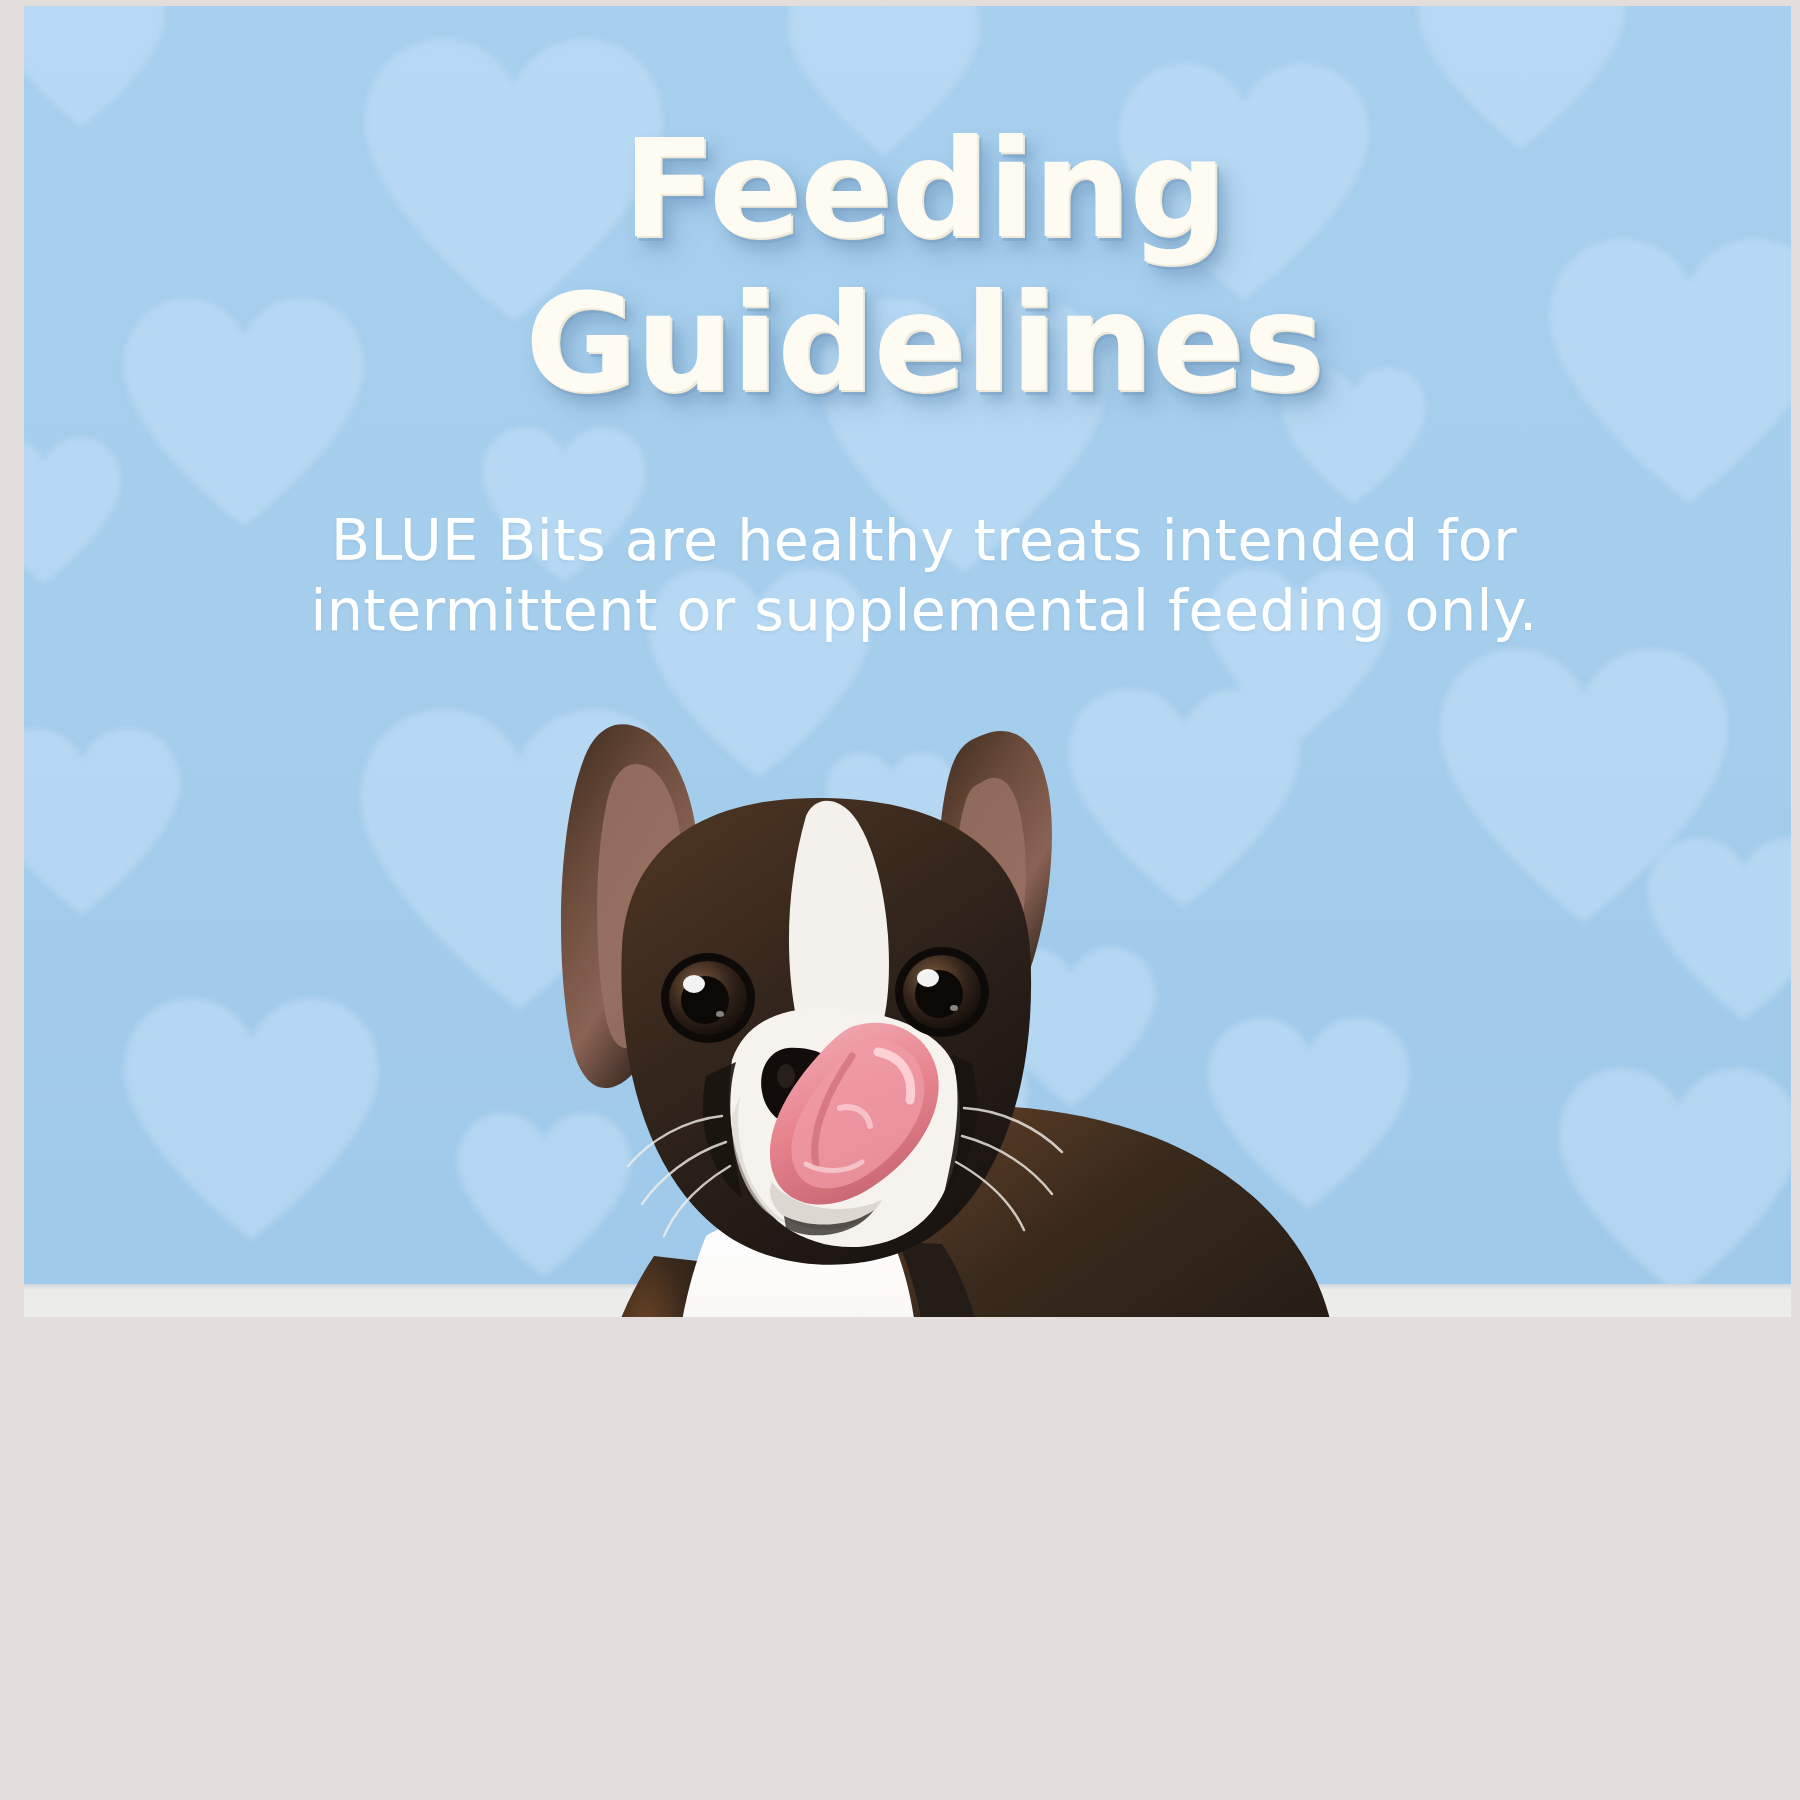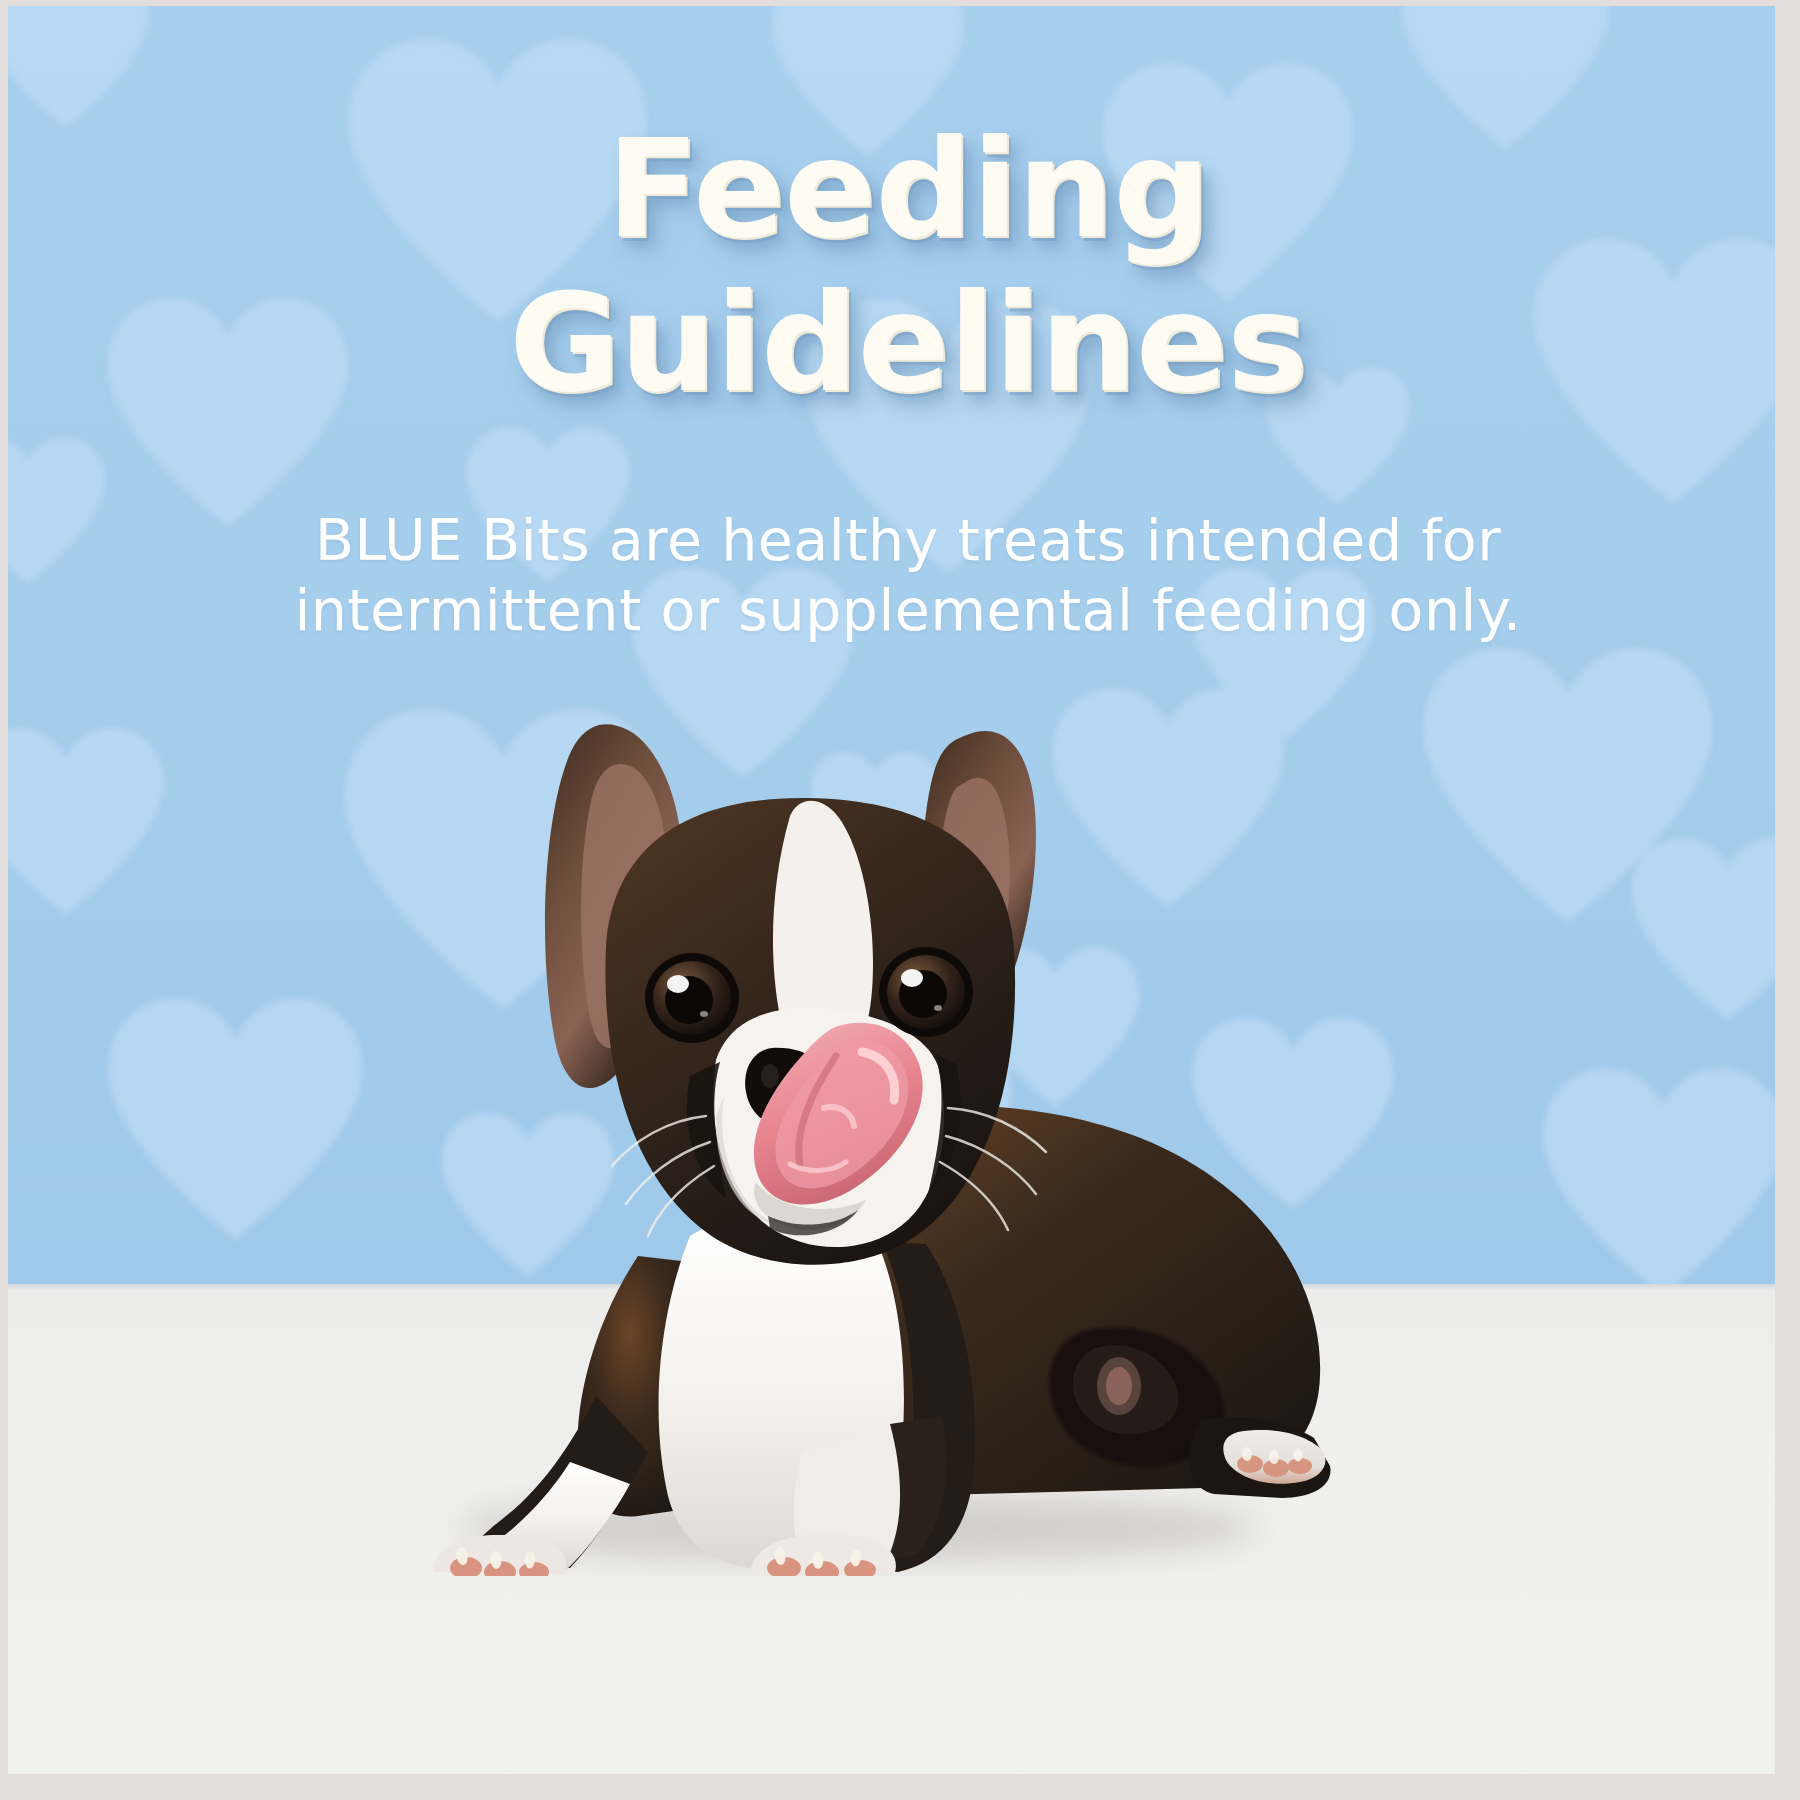--- a/index.html
+++ b/index.html
@@ -12,24 +12,24 @@
     width: 1800px;
     height: 1800px;
     overflow: hidden;
     background: #e3dedb;
     font-family: "Liberation Sans", sans-serif;
   }
 
   
   #scene {
     position: absolute;
-    left: 8px;
+    left: 24px;
     top: 6px;
     width: 1767px;
-    height: 1768px;
+    height: 1311px;
     overflow: hidden;
   }
   .wall {
     position: absolute;
     left: 0; top: 0;
     width: 100%;
     height: 1278px;
     background:
       linear-gradient(180deg, #a7cfee 0%, #a5cdec 55%, #9fc9ea 100%);
     overflow: hidden;

